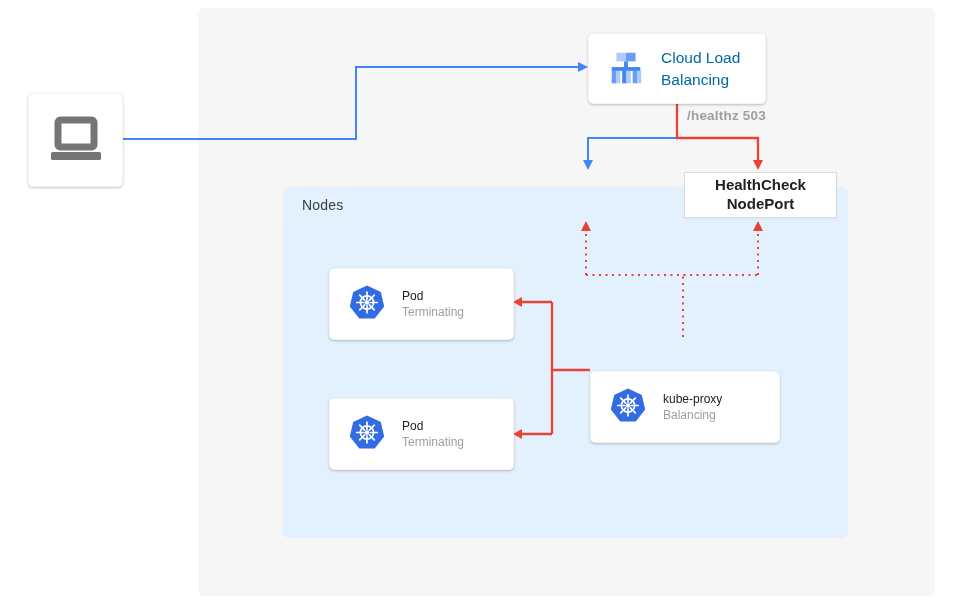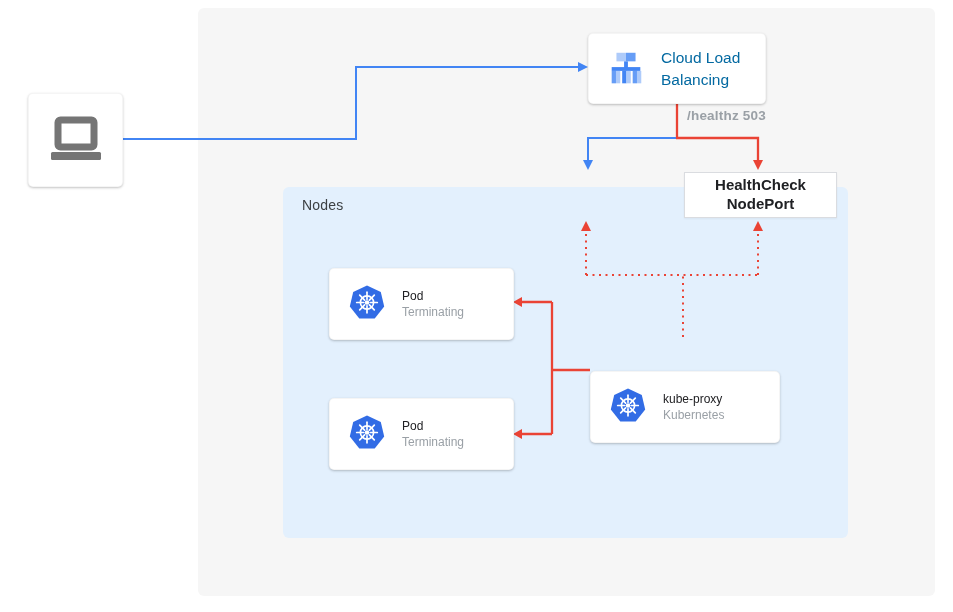--- a/index.html
+++ b/index.html
@@ -164,17 +164,17 @@
       <div class="entity-sub">Terminating</div>
     </div>
   </div>
 
   <div class="card entity-card kproxy">
     <svg class="icon" width="40" height="40">
         <use href="#k8s"></use>
       </svg>
     <div class="entity-text">
       <div class="entity-title">kube-proxy</div>
-      <div class="entity-sub">Kubernetes</div>
+      <div class="entity-sub">Balancing</div>
     </div>
   </div>
 
 </div>
 
 </body></html>

